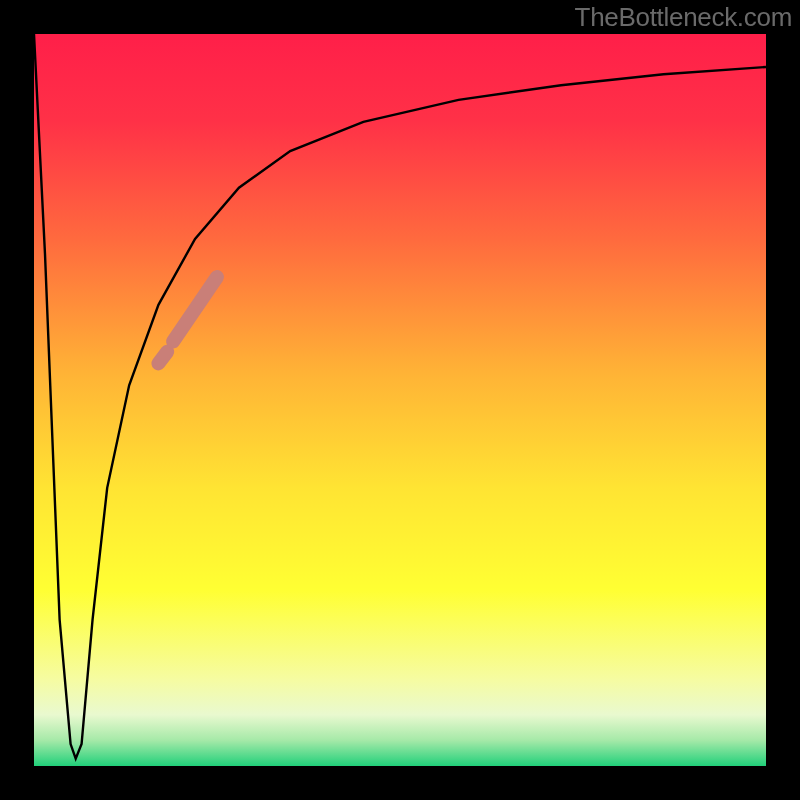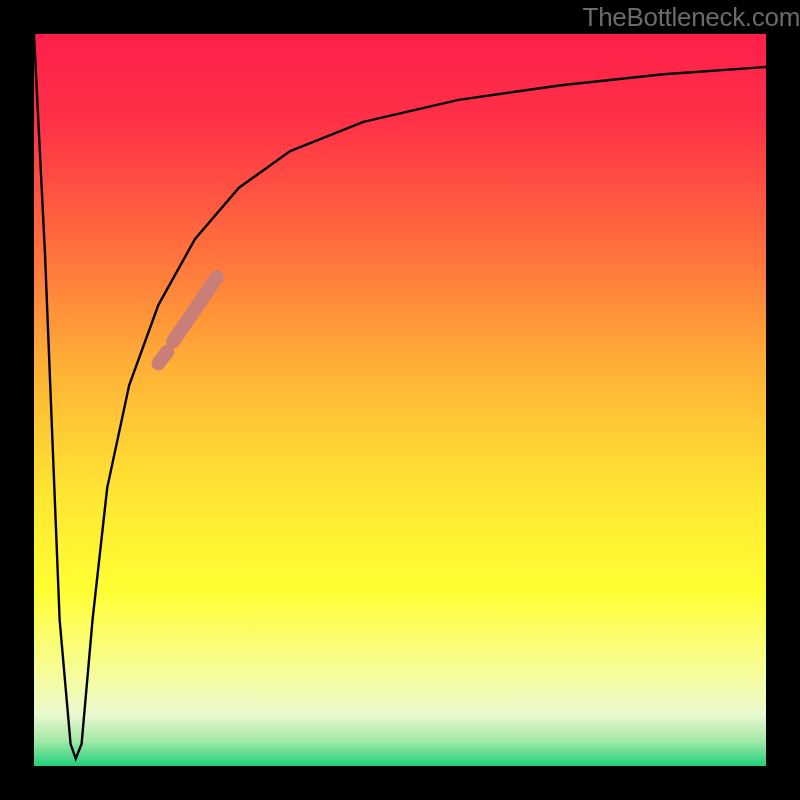--- a/index.html
+++ b/index.html
@@ -12,21 +12,21 @@
     font-family: Arial, Helvetica, sans-serif;
   }
   .container {
     position: relative;
     width: 800px;
     height: 800px;
   }
   .watermark {
     position: absolute;
     top: 2px;
-    right: 0;
+    right: 8px;
     font-size: 26px;
     font-weight: 500;
     color: #6a6a6a;
     letter-spacing: -0.3px;
     z-index: 20;
     user-select: none;
   }
   svg.chart {
     position: absolute;
     left: 0;

